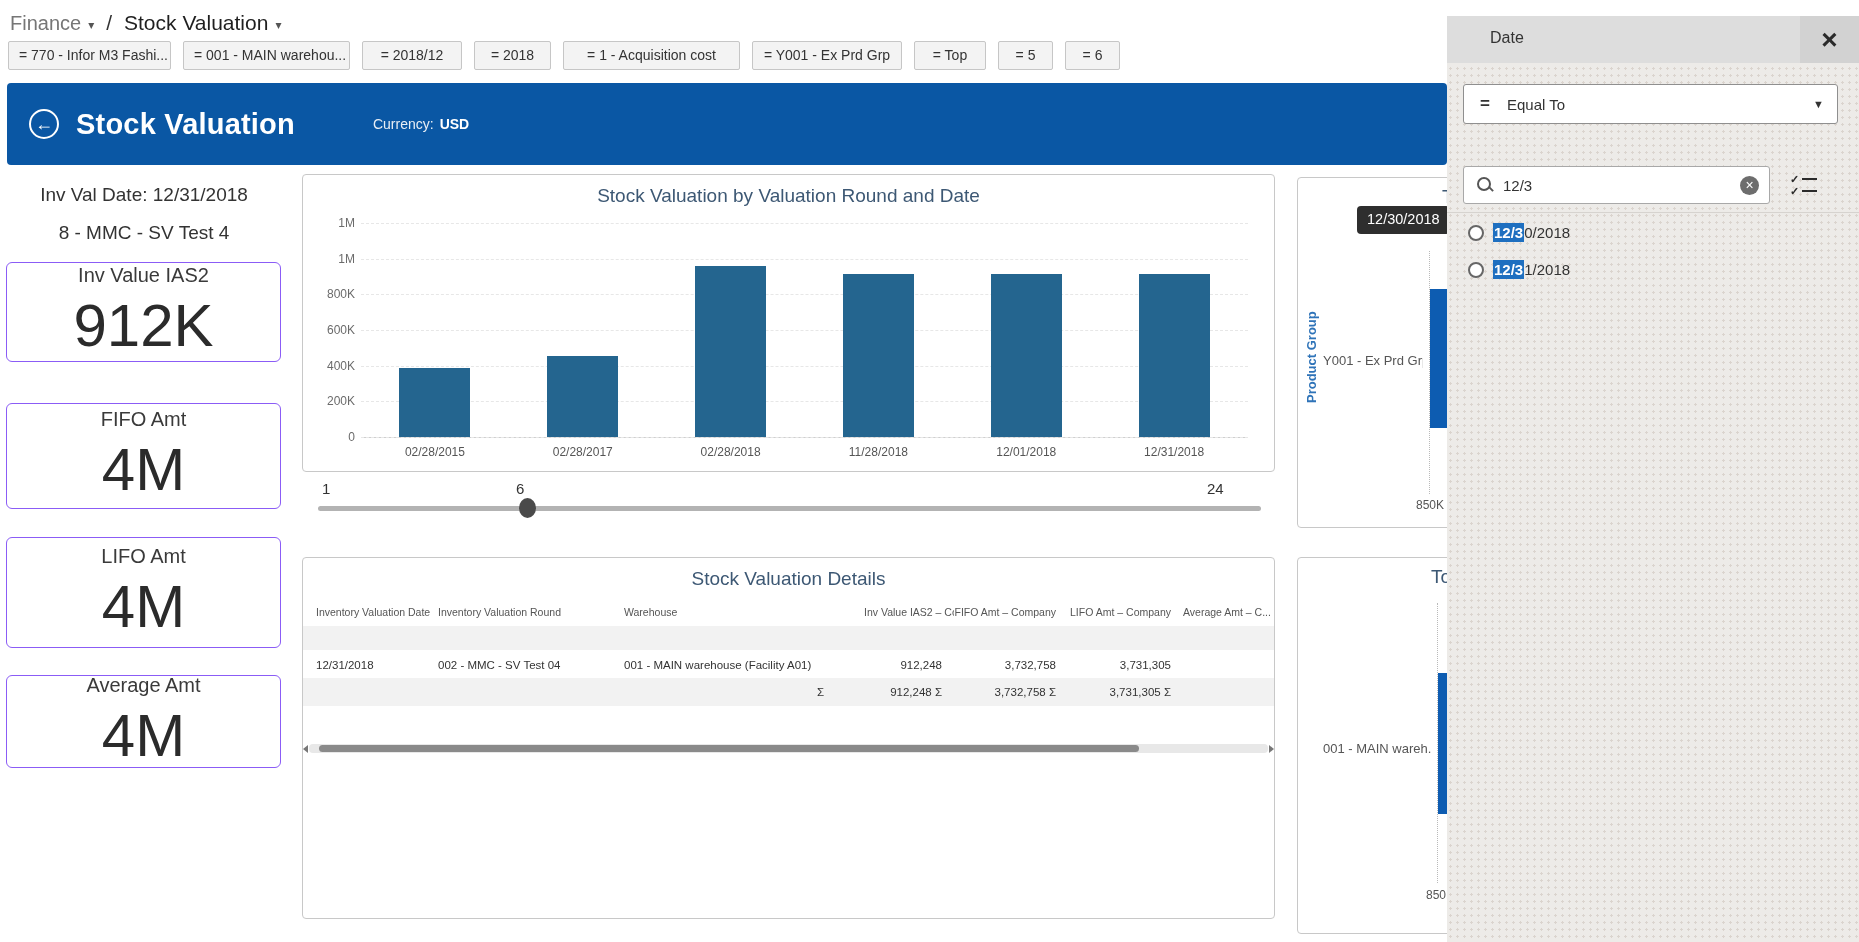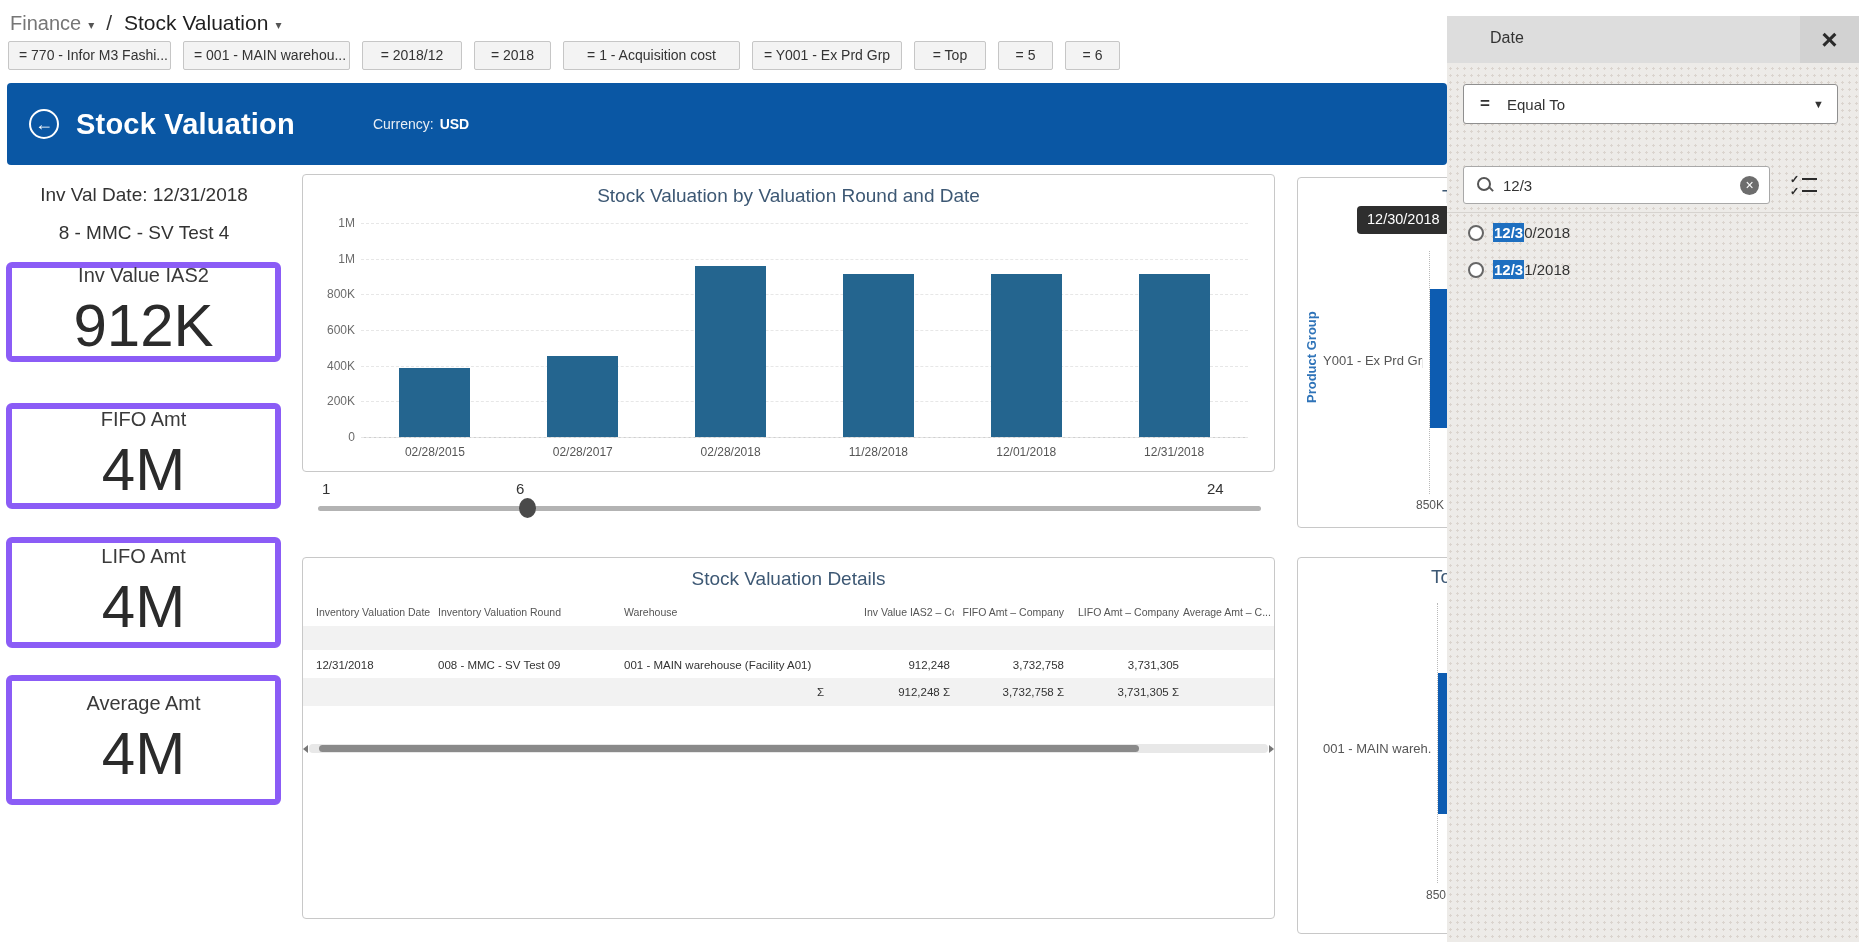--- a/index.html
+++ b/index.html
@@ -44,21 +44,21 @@
     margin-left:22px; display:flex; align-items:center; justify-content:center;
     font-size:18px; cursor:pointer; flex:none;
   }
   .hd-title { font-size:29px; font-weight:600; margin-left:17px; letter-spacing:.2px; }
   .hd-cur-label { font-size:14px; margin-left:78px; color:#e8eef5; }
   .hd-cur-value { font-size:14px; font-weight:700; margin-left:6px; }
 
   
   .left-line { left:0; width:288px; text-align:center; font-size:19px; color:#333; }
   .kpi {
-    left:6px; width:275px; background:#fff; border:6px solid #8b5cf6; border-radius:6px;
+    left:6px; width:275px; background:#fff; border:1px solid #8b5cf6; border-radius:6px;
     display:flex; flex-direction:column; align-items:center; justify-content:center;
   }
   .kpi .lab { font-size:20px; color:#3a3a3a; }
   .kpi .val { font-size:60px; color:#2b2b2b; margin-top:4px; }
 
   
   .card { background:#fff; border:1px solid #c8c8c8; border-radius:4px; overflow:hidden; }
   .card-title { text-align:center; font-size:19px; color:#3d5874; }
 
   
@@ -80,21 +80,21 @@
   
   #details-card { left:302px; top:557px; width:973px; height:362px; }
   #details-card .card-title { margin-top:10px; }
   .dt { position:absolute; left:0; top:40px; width:971px; }
   .dt-row { display:grid; grid-template-columns:122px 186px 240px 90px 114px 115px 95px; padding-left:13px; align-items:center; }
   .dt-head { height:28px; font-size:10.5px; color:#555; }
   .dt-stripe { height:26px; background:#f2f2f2; border-bottom:2px solid #fff; }
   .dt-data { height:26px; font-size:11.5px; color:#333; }
   .dt-total { height:28px; background:#f2f2f2; font-size:11.5px; color:#333; }
   .dt .num { text-align:right; }
-  .dt-cell { overflow:hidden; white-space:nowrap; padding-right:4px; }
+  .dt-cell { overflow:hidden; white-space:nowrap; padding-right:12px; }
   .hscroll { position:absolute; left:6px; top:186px; width:959px; height:9px; background:#e8e8e8; border-radius:4px; }
   .hscroll .thumb { position:absolute; left:10px; top:1px; width:820px; height:7px; background:#8a8a8a; border-radius:4px; cursor:grab; }
   .hs-arrow { position:absolute; top:1px; width:0; height:0; border-top:4px solid transparent; border-bottom:4px solid transparent; }
   .hs-left { left:-6px; border-right:5px solid #777; }
   .hs-right { right:-6px; border-left:5px solid #777; }
 
   
   #tr-card { left:1297px; top:177px; width:250px; height:351px; }
   #br-card { left:1297px; top:557px; width:250px; height:377px; }
   .mini-title { position:absolute; font-size:19px; color:#3d5874; white-space:nowrap; }
@@ -183,21 +183,21 @@
     <div class="val">912K</div>
   </div>
   <div class="abs kpi" style="top:403px; height:106px;">
     <div class="lab">FIFO Amt</div>
     <div class="val">4M</div>
   </div>
   <div class="abs kpi" style="top:537px; height:111px;">
     <div class="lab">LIFO Amt</div>
     <div class="val">4M</div>
   </div>
-  <div class="abs kpi" style="top:675px; height:130px;">
+  <div class="abs kpi" style="top:675px; height:93px;">
     <div class="lab">Average Amt</div>
     <div class="val">4M</div>
   </div>
 
   <div class="abs card" id="main-chart-card">
     <div class="card-title">Stock Valuation by Valuation Round and Date</div>
     <div class="plot">
       <div class="baseline"></div>
     <div class="gridline" style="top: 0px;"></div>
         <div class="ytick" style="top: -7px;">1M</div>
@@ -244,21 +244,21 @@
         <div class="dt-cell">Inventory Valuation Round</div>
         <div class="dt-cell">Warehouse</div>
         <div class="dt-cell num">Inv Value IAS2 – Company</div>
         <div class="dt-cell num">FIFO Amt – Company</div>
         <div class="dt-cell num">LIFO Amt – Company</div>
         <div class="dt-cell">Average Amt – C...</div>
       </div>
       <div class="dt-stripe"></div>
       <div class="dt-row dt-data">
         <div class="dt-cell">12/31/2018</div>
-        <div class="dt-cell">008 - MMC - SV Test 09</div>
+        <div class="dt-cell">002 - MMC - SV Test 04</div>
         <div class="dt-cell">001 - MAIN warehouse (Facility A01)</div>
         <div class="dt-cell num">912,248</div>
         <div class="dt-cell num">3,732,758</div>
         <div class="dt-cell num">3,731,305</div>
         <div class="dt-cell"></div>
       </div>
       <div class="dt-row dt-total">
         <div class="dt-cell"></div>
         <div class="dt-cell"></div>
         <div class="dt-cell num" style="padding-right:40px;">Σ</div>

